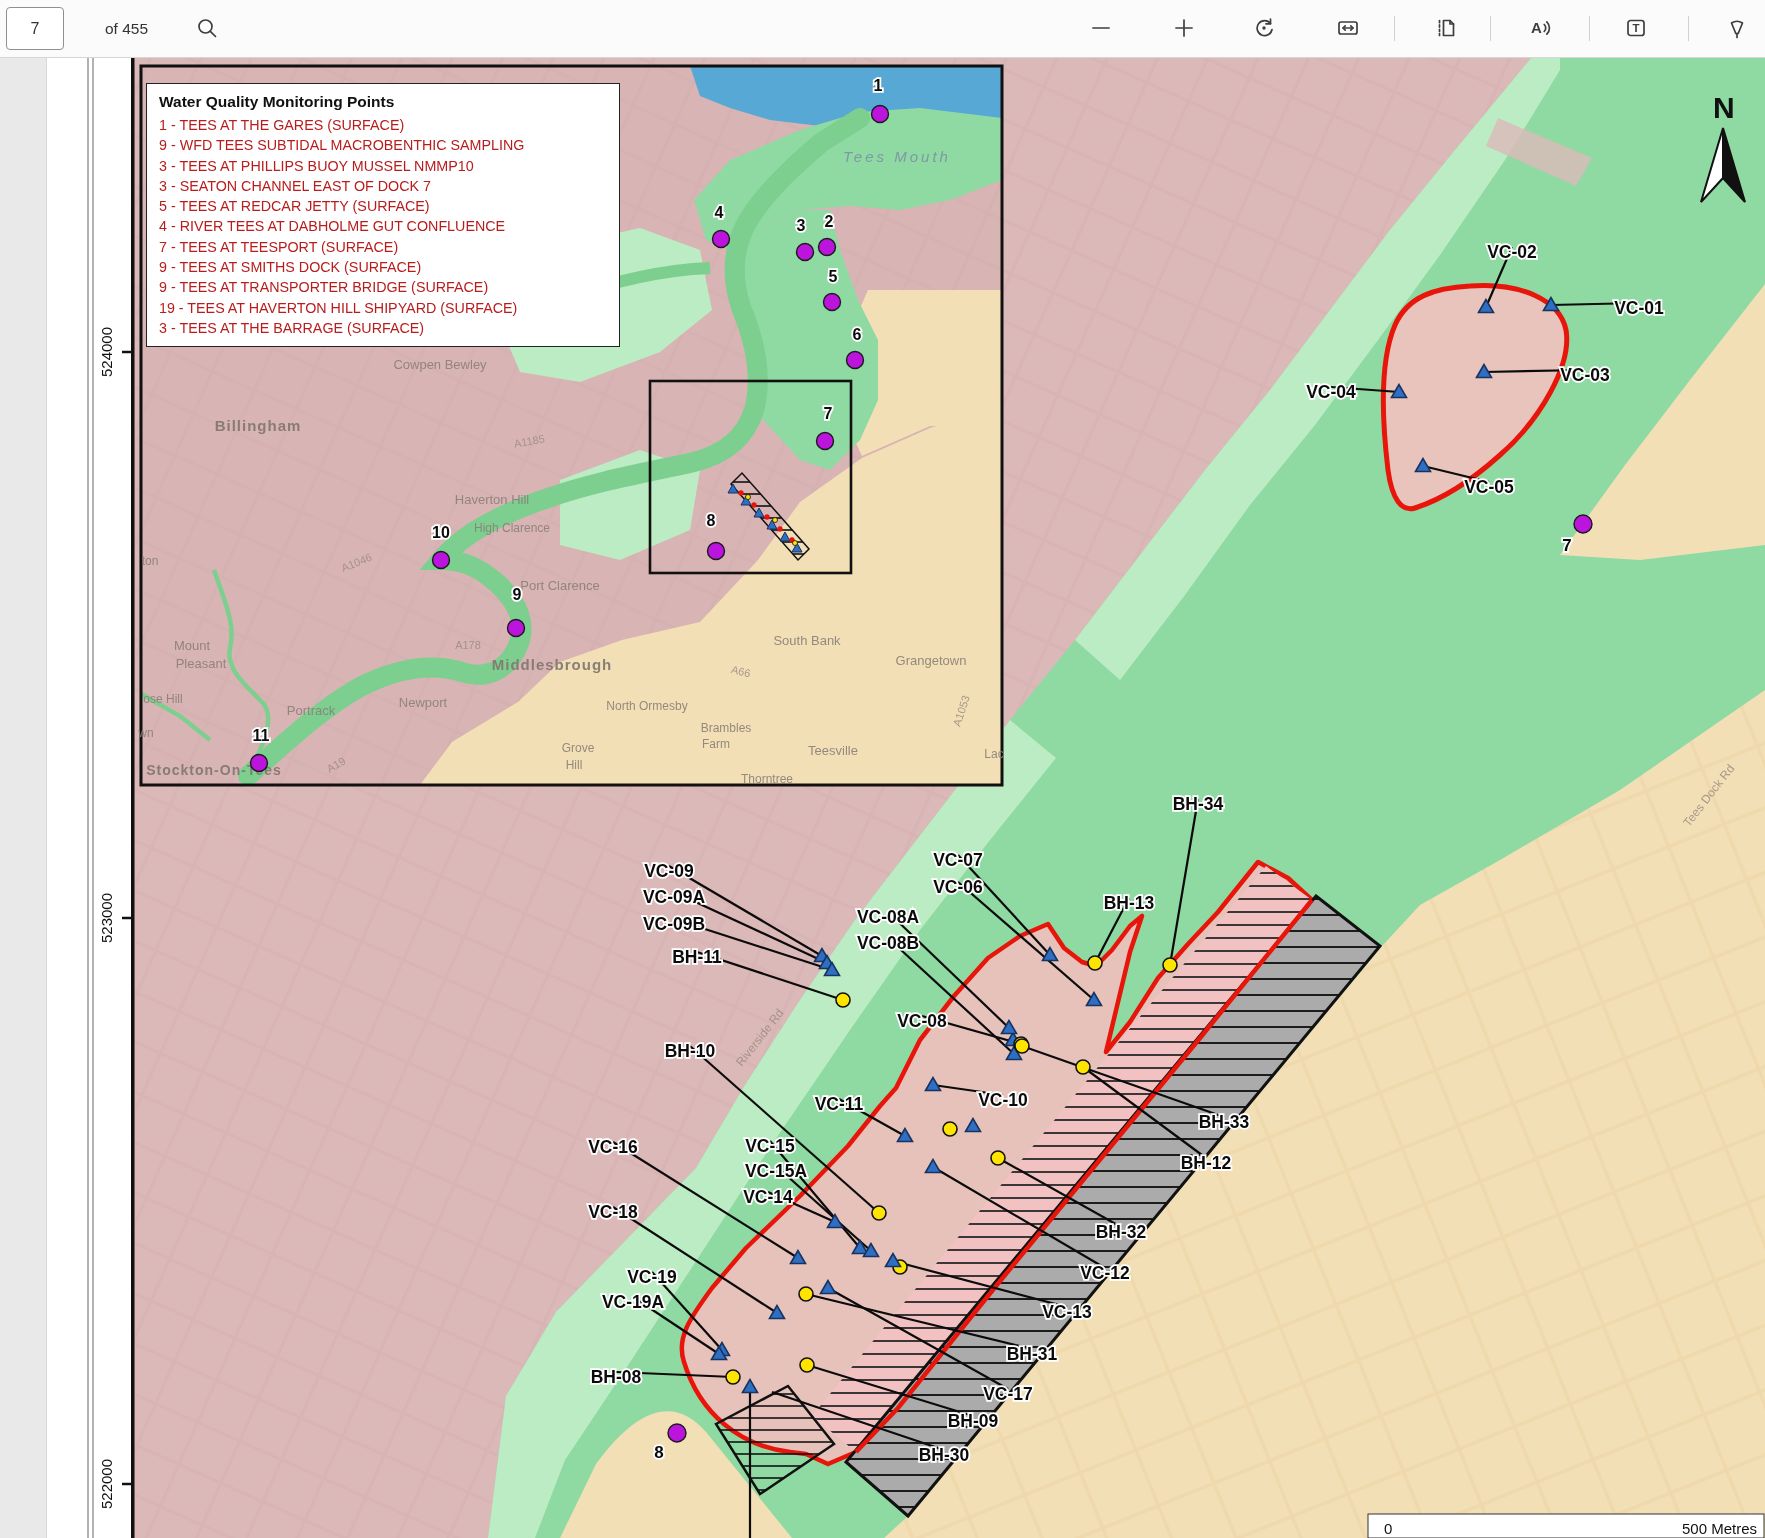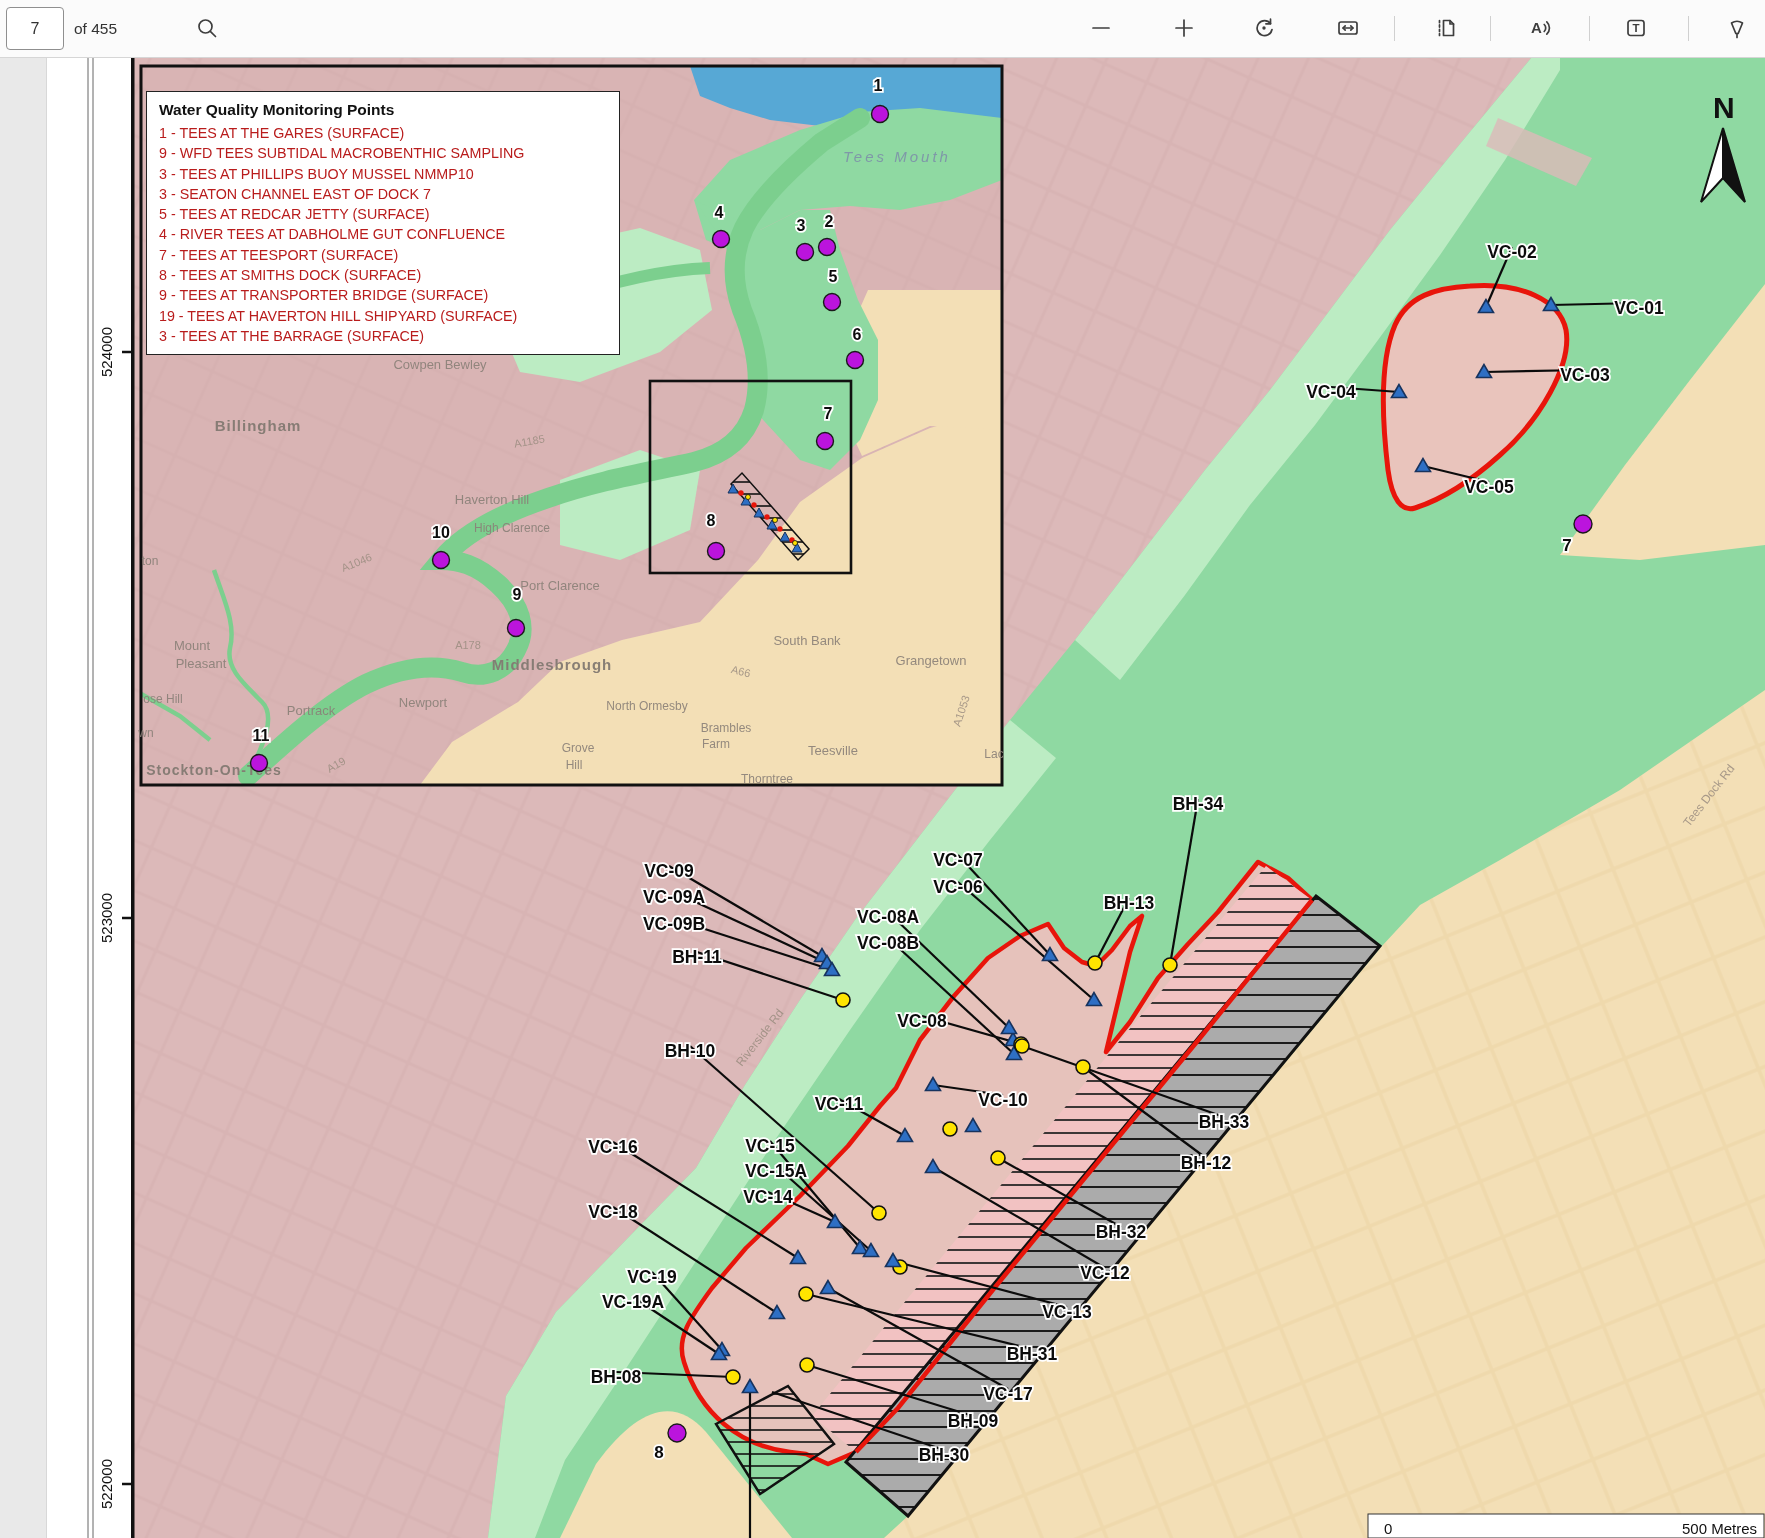--- a/index.html
+++ b/index.html
@@ -3,37 +3,37 @@
 <meta charset="utf-8">
 <style>
   html,body{margin:0;padding:0;width:1765px;height:1538px;overflow:hidden;background:#fff;
     font-family:"Liberation Sans",sans-serif;}
   
   #toolbar{position:absolute;left:0;top:0;width:1765px;height:57px;background:#fbfbfb;
     border-bottom:1px solid #d6d6d6;z-index:50;}
   #pagebox{position:absolute;left:6px;top:7px;width:56px;height:41px;border:1px solid #8f8f8f;
     border-radius:4px;background:#fff;color:#333;font-size:16px;display:flex;align-items:center;
     justify-content:center;}
-  #ofpages{position:absolute;left:74px;top:0;height:57px;display:flex;align-items:center;
+  #ofpages{position:absolute;left:105px;top:0;height:57px;display:flex;align-items:center;
     font-size:15.5px;color:#333;}
   .tbicon{position:absolute;top:12px;width:32px;height:32px;display:flex;align-items:center;
     justify-content:center;color:#3e3e3e;}
   .tbicon svg{stroke:#3e3e3e;fill:none;stroke-width:1.7;stroke-linecap:round;stroke-linejoin:round;}
   .tbdiv{position:absolute;top:16px;width:1px;height:25px;background:#d0d0d0;}
   
   #gutter{position:absolute;left:0;top:57px;width:46px;height:1481px;background:#e9e9e9;
     border-right:1px solid #d8d8d8;}
   svg text{user-select:none;}
   .halo{paint-order:stroke;stroke:#fff;stroke-width:3.5px;fill:#0b0b0b;font-weight:bold;}
   .place{fill:#8a8078;opacity:.9;}
   .placebig{fill:#837a72;font-weight:bold;letter-spacing:1px;opacity:.95;}
   .road{fill:#9b8d80;opacity:.85;}
   .water{fill:#7f98a8;font-style:italic;letter-spacing:3px;}
   
-  #legend{position:absolute;left:146px;top:91px;width:448px;background:#fff;
+  #legend{position:absolute;left:146px;top:83px;width:448px;background:#fff;
     border:1.6px solid #222;padding:9px 12px 8px 12px;z-index:10;}
   #legend .t{font-size:15.5px;font-weight:bold;color:#111;margin-bottom:4px;}
   #legend .i{font-size:14.3px;color:#b91c1c;line-height:20.3px;white-space:nowrap;}
 </style>
 </head>
 <body>
 
 <div id="toolbar">
   <div id="pagebox">7</div>
   <div id="ofpages">of 455</div>
@@ -431,18 +431,18 @@
 <div id="legend">
   <div class="t">Water Quality Monitoring Points</div>
   <div id="legend-items">
       <div class="i">1 - TEES AT THE GARES (SURFACE)</div>
       <div class="i">9 - WFD TEES SUBTIDAL MACROBENTHIC SAMPLING</div>
       <div class="i">3 - TEES AT PHILLIPS BUOY MUSSEL NMMP10</div>
       <div class="i">3 - SEATON CHANNEL EAST OF DOCK 7</div>
       <div class="i">5 - TEES AT REDCAR JETTY (SURFACE)</div>
       <div class="i">4 - RIVER TEES AT DABHOLME GUT CONFLUENCE</div>
       <div class="i">7 - TEES AT TEESPORT (SURFACE)</div>
-      <div class="i">8 - TEES AT SMITHS DOCK (SURFACE)</div>
+      <div class="i">9 - TEES AT SMITHS DOCK (SURFACE)</div>
       <div class="i">9 - TEES AT TRANSPORTER BRIDGE (SURFACE)</div>
       <div class="i">19 - TEES AT HAVERTON HILL SHIPYARD (SURFACE)</div>
       <div class="i">3 - TEES AT THE BARRAGE (SURFACE)</div>
     </div>
 </div>
 
 </body></html>

